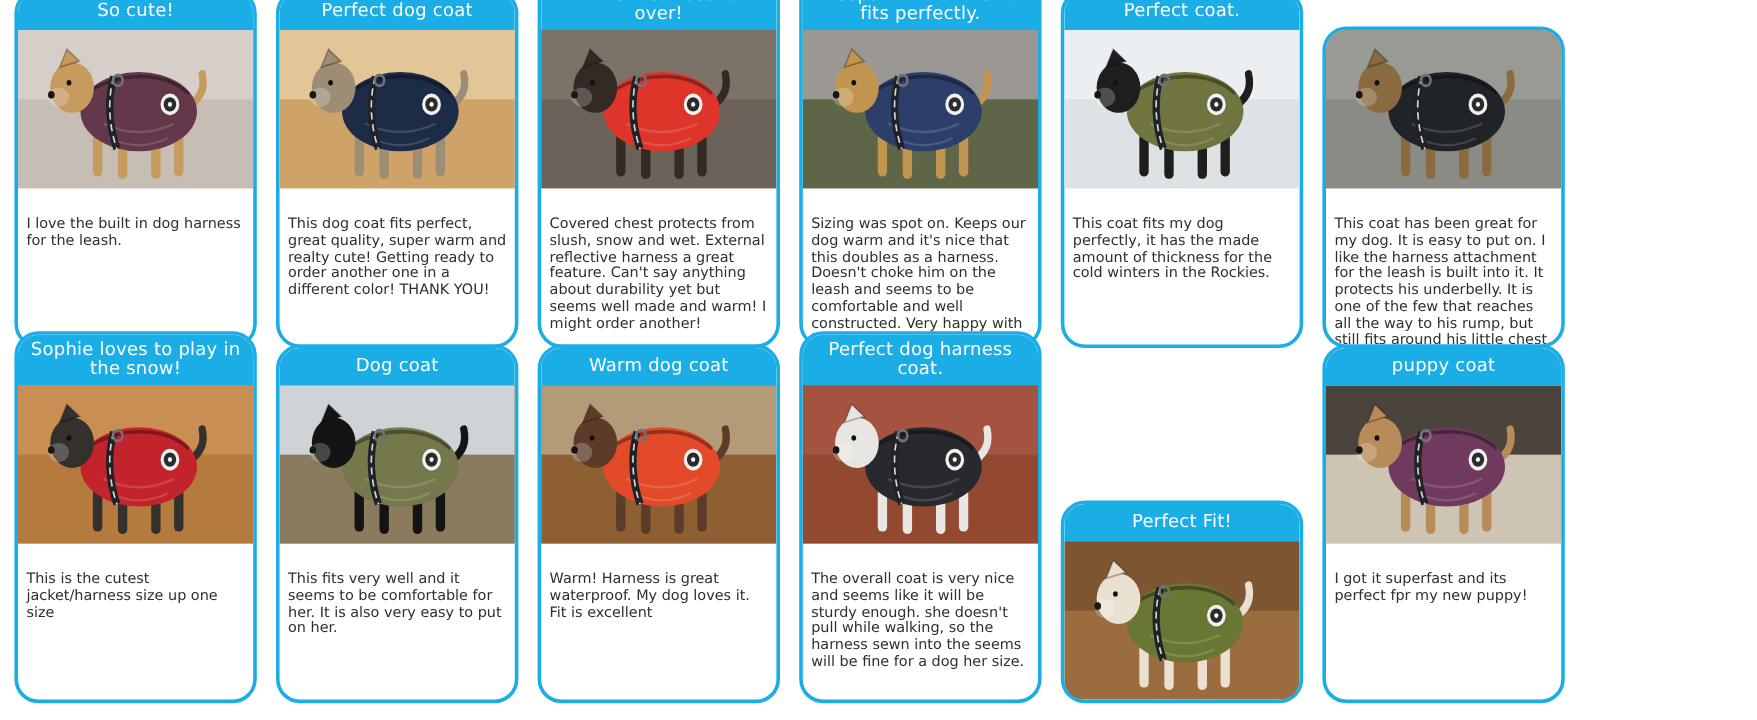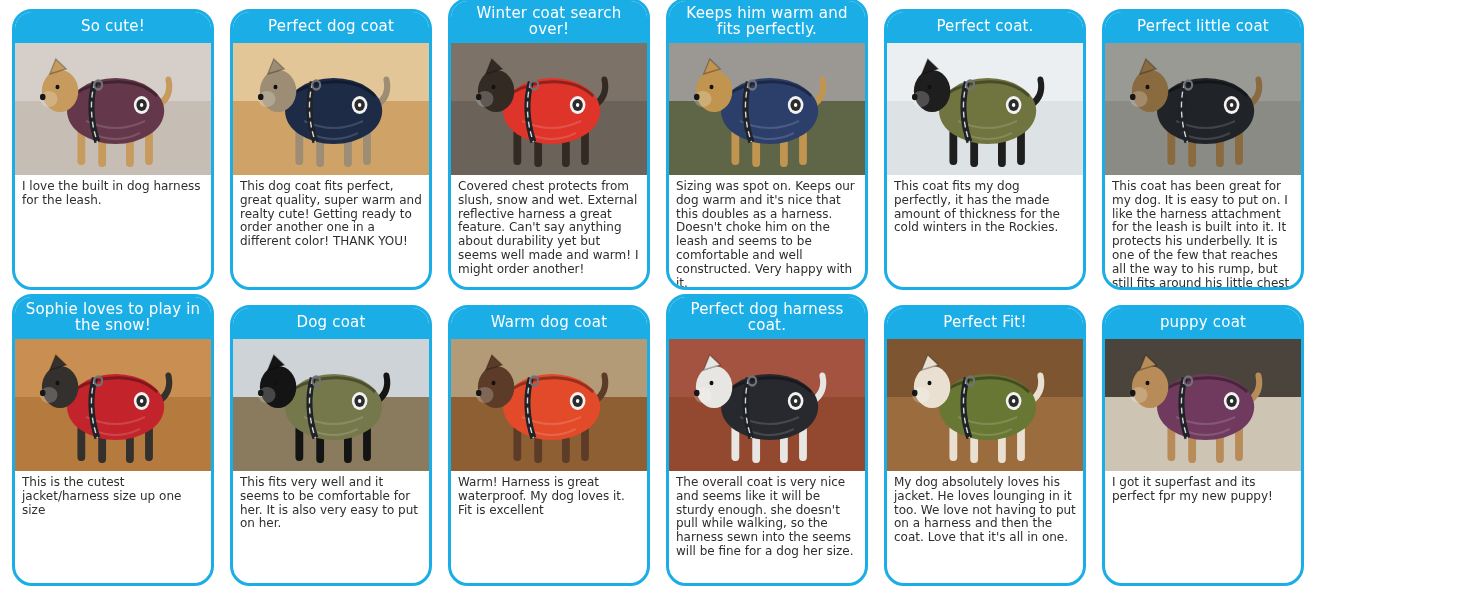--- a/index.html
+++ b/index.html
@@ -50,20 +50,21 @@
   .card-photo svg { display: block; width: 100%; height: 100%; }
   .card-review {
     height: 112px;
     flex: 1 1 auto;
     padding: 5px 7px;
     font-size: 12px;
     line-height: 1.15;
     color: #2e2e2e;
     overflow: hidden;
     white-space: pre-line;
+    margin-top: 18px;
   }
 </style>
 </head>
 <body>
 
 <div class="grid">
   <div class="card" style="--accent: #1BAEE6; --bg1: #d6cfc9; --bg2: #c6beb5; --fur: #c79a5e; --coat: #64384a;">
     <div class="card-header">
       <span>So cute!</span>
     </div>
@@ -252,23 +253,20 @@
 
         <circle cx="146" cy="62" r="9" fill="#f2f2f2"></circle>
         <circle cx="146" cy="62" r="6" fill="#2b2b2b"></circle>
         <circle cx="146" cy="62" r="2" fill="#ffffff"></circle>
       </svg>
     </div>
     <div class="card-review">This coat fits my dog perfectly, it has the made amount of thickness for the cold winters in the Rockies.</div>
   </div>
 
   <div class="card" style="--accent: #1BAEE6; --bg1: #9a9a95; --bg2: #8b8b85; --fur: #8a6a3f; --coat: #202328;">
-    <div class="card-header">
-      <span>Perfect little coat</span>
-    </div>
     <div class="card-photo" title="brown border terrier in a black coat with reflective harness on gray carpet">
       <svg viewBox="0 0 226 132" preserveAspectRatio="none">
         <rect x="0" y="0" width="226" height="58" class="ph-top" fill="#9a9a95"></rect>
         <rect x="0" y="58" width="226" height="74" class="ph-bottom" fill="#8b8b85"></rect>
 
         <path d="M166,62 q15,-9 11,-25" fill="none" class="st-fur" stroke-width="7" stroke-linecap="round" stroke="#8a6a3f"></path>
 
         <rect x="72" y="86" width="9" height="36" rx="4" class="f-fur" fill="#8a6a3f"></rect>
         <rect x="96" y="92" width="9" height="32" rx="4" class="f-fur" fill="#8a6a3f"></rect>
         <rect x="128" y="92" width="9" height="32" rx="4" class="f-fur" fill="#8a6a3f"></rect>
@@ -482,21 +480,20 @@
 
         <path d="M92,39 C86,57 87,79 95,99" fill="none" stroke="#1f2226" stroke-width="7"></path>
         <path d="M92,39 C86,57 87,79 95,99" fill="none" stroke="#d8d8d8" stroke-width="1.6" stroke-dasharray="6 4"></path>
         <circle cx="96" cy="42" r="4.5" fill="none" stroke="#6f7379" stroke-width="2.4"></circle>
 
         <circle cx="146" cy="62" r="9" fill="#f2f2f2"></circle>
         <circle cx="146" cy="62" r="6" fill="#2b2b2b"></circle>
         <circle cx="146" cy="62" r="2" fill="#ffffff"></circle>
       </svg>
     </div>
-    <div class="card-review">My dog absolutely loves his jacket. He loves lounging in it too. We love not having to put on a harness and then the coat. Love that it's all in one.</div>
   </div>
 
   <div class="card" style="--accent: #1BAEE6; --bg1: #4a443c; --bg2: #cec4b4; --fur: #b88c58; --coat: #703a5e;">
     <div class="card-header">
       <span>puppy coat</span>
     </div>
     <div class="card-photo" title="small tan puppy seen from behind wearing a plum purple puffer coat on beige carpet">
       <svg viewBox="0 0 226 132" preserveAspectRatio="none">
         <rect x="0" y="0" width="226" height="58" class="ph-top" fill="#4a443c"></rect>
         <rect x="0" y="58" width="226" height="74" class="ph-bottom" fill="#cec4b4"></rect>

